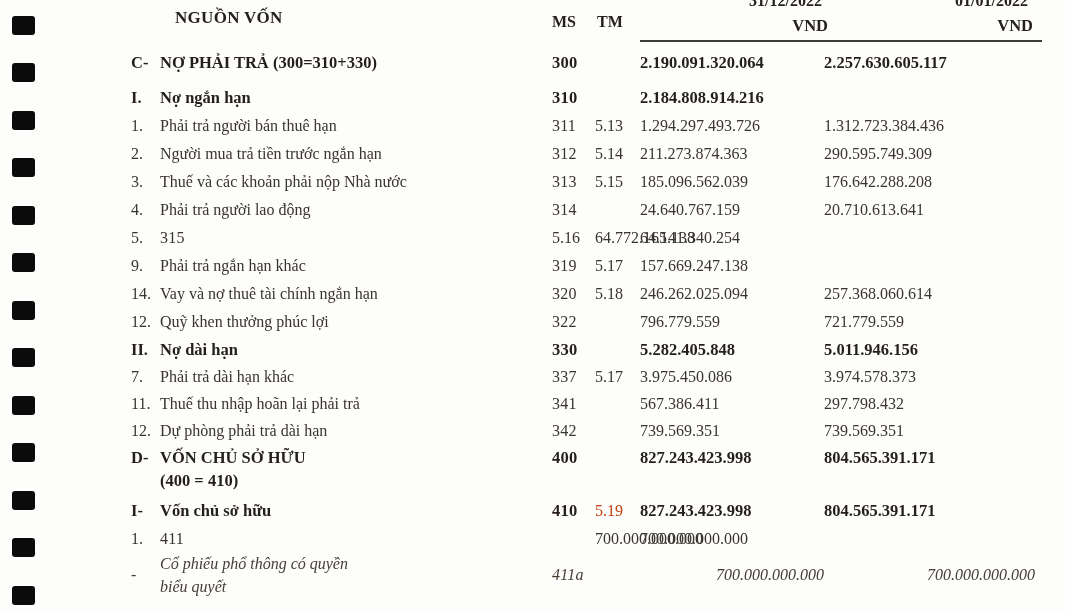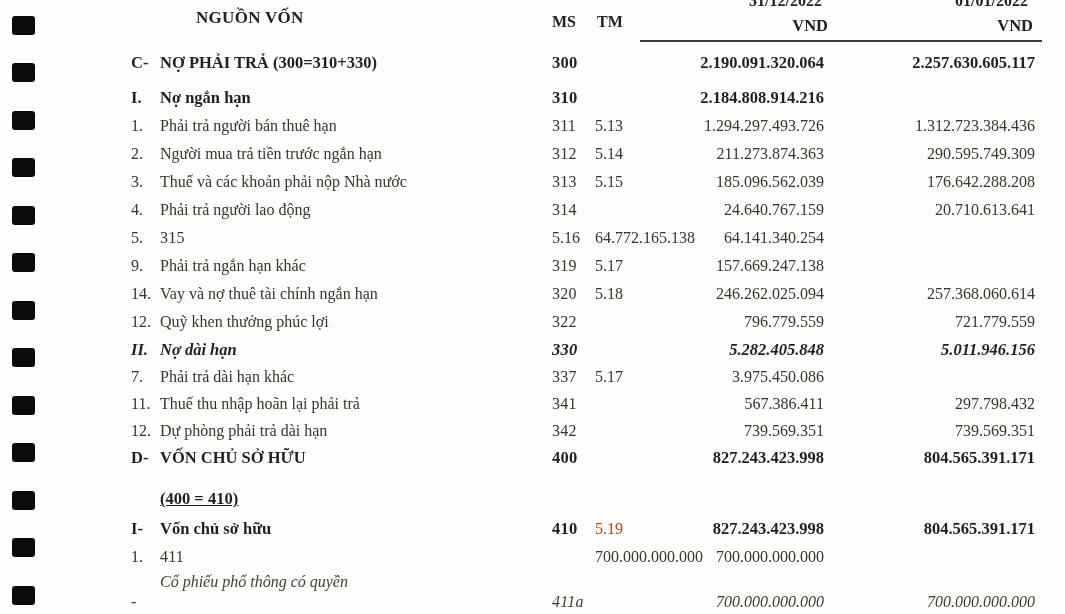--- a/index.html
+++ b/index.html
@@ -6,46 +6,46 @@
   #screen{
     position:relative;width:1065px;height:614px;overflow:hidden;
     background:#fdfdfb;
     font-family:"Liberation Serif","DejaVu Serif",serif;
     color:#38322d;
   }
   
   .punch{position:absolute;left:12px;width:23px;height:19px;background:#0b0b0b;border-radius:3px;}
   
   .hdr{position:absolute;font-weight:bold;color:#262120;white-space:nowrap;}
-  #tbl-title{left:175px;top:8px;font-size:17px;letter-spacing:.3px;margin-left:21px;}
+  #tbl-title{left:175px;top:8px;font-size:17px;letter-spacing:.3px;}
   #col-ms{left:552px;top:13px;font-size:16px;}
   #col-tm{left:597px;top:13px;font-size:16px;}
   #date1{top:-8px;right:243px;font-size:16px;}
   #date2{top:-8px;right:37px;font-size:16px;}
   #unit1{top:16px;right:237px;font-size:16.5px;}
   #unit2{top:16px;right:32px;font-size:16.5px;}
   #hdr-rule{position:absolute;left:640px;top:40px;width:402px;height:2px;background:#403c39;}
   
   #rows{position:absolute;left:0;top:53px;width:1065px;}
   .row{
     display:grid;
     grid-template-columns:127px 33px 392px 43px 45px 184px 211px;
     margin-bottom:8px;line-height:20px;font-size:16px;
   }
   .c-no{padding-left:4px;}
-  .c-v1,.c-v2{text-align:right;}
+  .c-v1,.c-v2{}
   .c-ms{letter-spacing:.2px;}
   .kind-section,.kind-subsection{font-weight:bold;color:#241f1c;font-size:16.5px;}
   .kind-section .c-tm,.kind-subsection .c-tm{font-weight:normal;font-size:16px;color:#c2410c;}
   .kind-item{color:#3a342f;}
   .kind-item-italic{font-style:italic;color:#453d36;}
-  .l2{line-height:19px;margin-top:21px;text-decoration:underline;}
+  .l2{line-height:19px;margin-top:3px;}
   
   .row:nth-child(1){margin-bottom:15px;}                                   
-  .row:nth-child(11){margin-top:8px;margin-bottom:7px;font-style:italic;}                    
+  .row:nth-child(11){margin-top:8px;margin-bottom:7px;}                    
   .row:nth-child(12),.row:nth-child(13),.row:nth-child(14){margin-bottom:7px;}
   .row:nth-child(15){margin-bottom:11px;}                                  
   .row:nth-child(17){margin-bottom:5px;}                                   
   
   .row:nth-child(18) .c-no,.row:nth-child(18) .c-ms,.row:nth-child(18) .c-tm,
   .row:nth-child(18) .c-v1,.row:nth-child(18) .c-v2{display:flex;align-items:center;}
   .row:nth-child(18) .c-v1,.row:nth-child(18) .c-v2{justify-content:flex-end;}
 </style>
 </head>
 <body>
@@ -206,20 +206,21 @@
 
   <div class="row kind-item">
     <div class="c-sp"></div>
     <div class="c-no">7.</div>
     <div class="c-label">
       <div class="l1">Phải trả dài hạn khác</div>
     </div>
     <div class="c-ms">337</div>
     <div class="c-tm">5.17</div>
     <div class="c-v1">3.975.450.086</div>
+    <div class="c-v2">3.974.578.373</div>
   </div>
 
   <div class="row kind-item">
     <div class="c-sp"></div>
     <div class="c-no">11.</div>
     <div class="c-label">
       <div class="l1">Thuế thu nhập hoãn lại phải trả</div>
     </div>
     <div class="c-ms">341</div>
     <div class="c-tm"></div>

